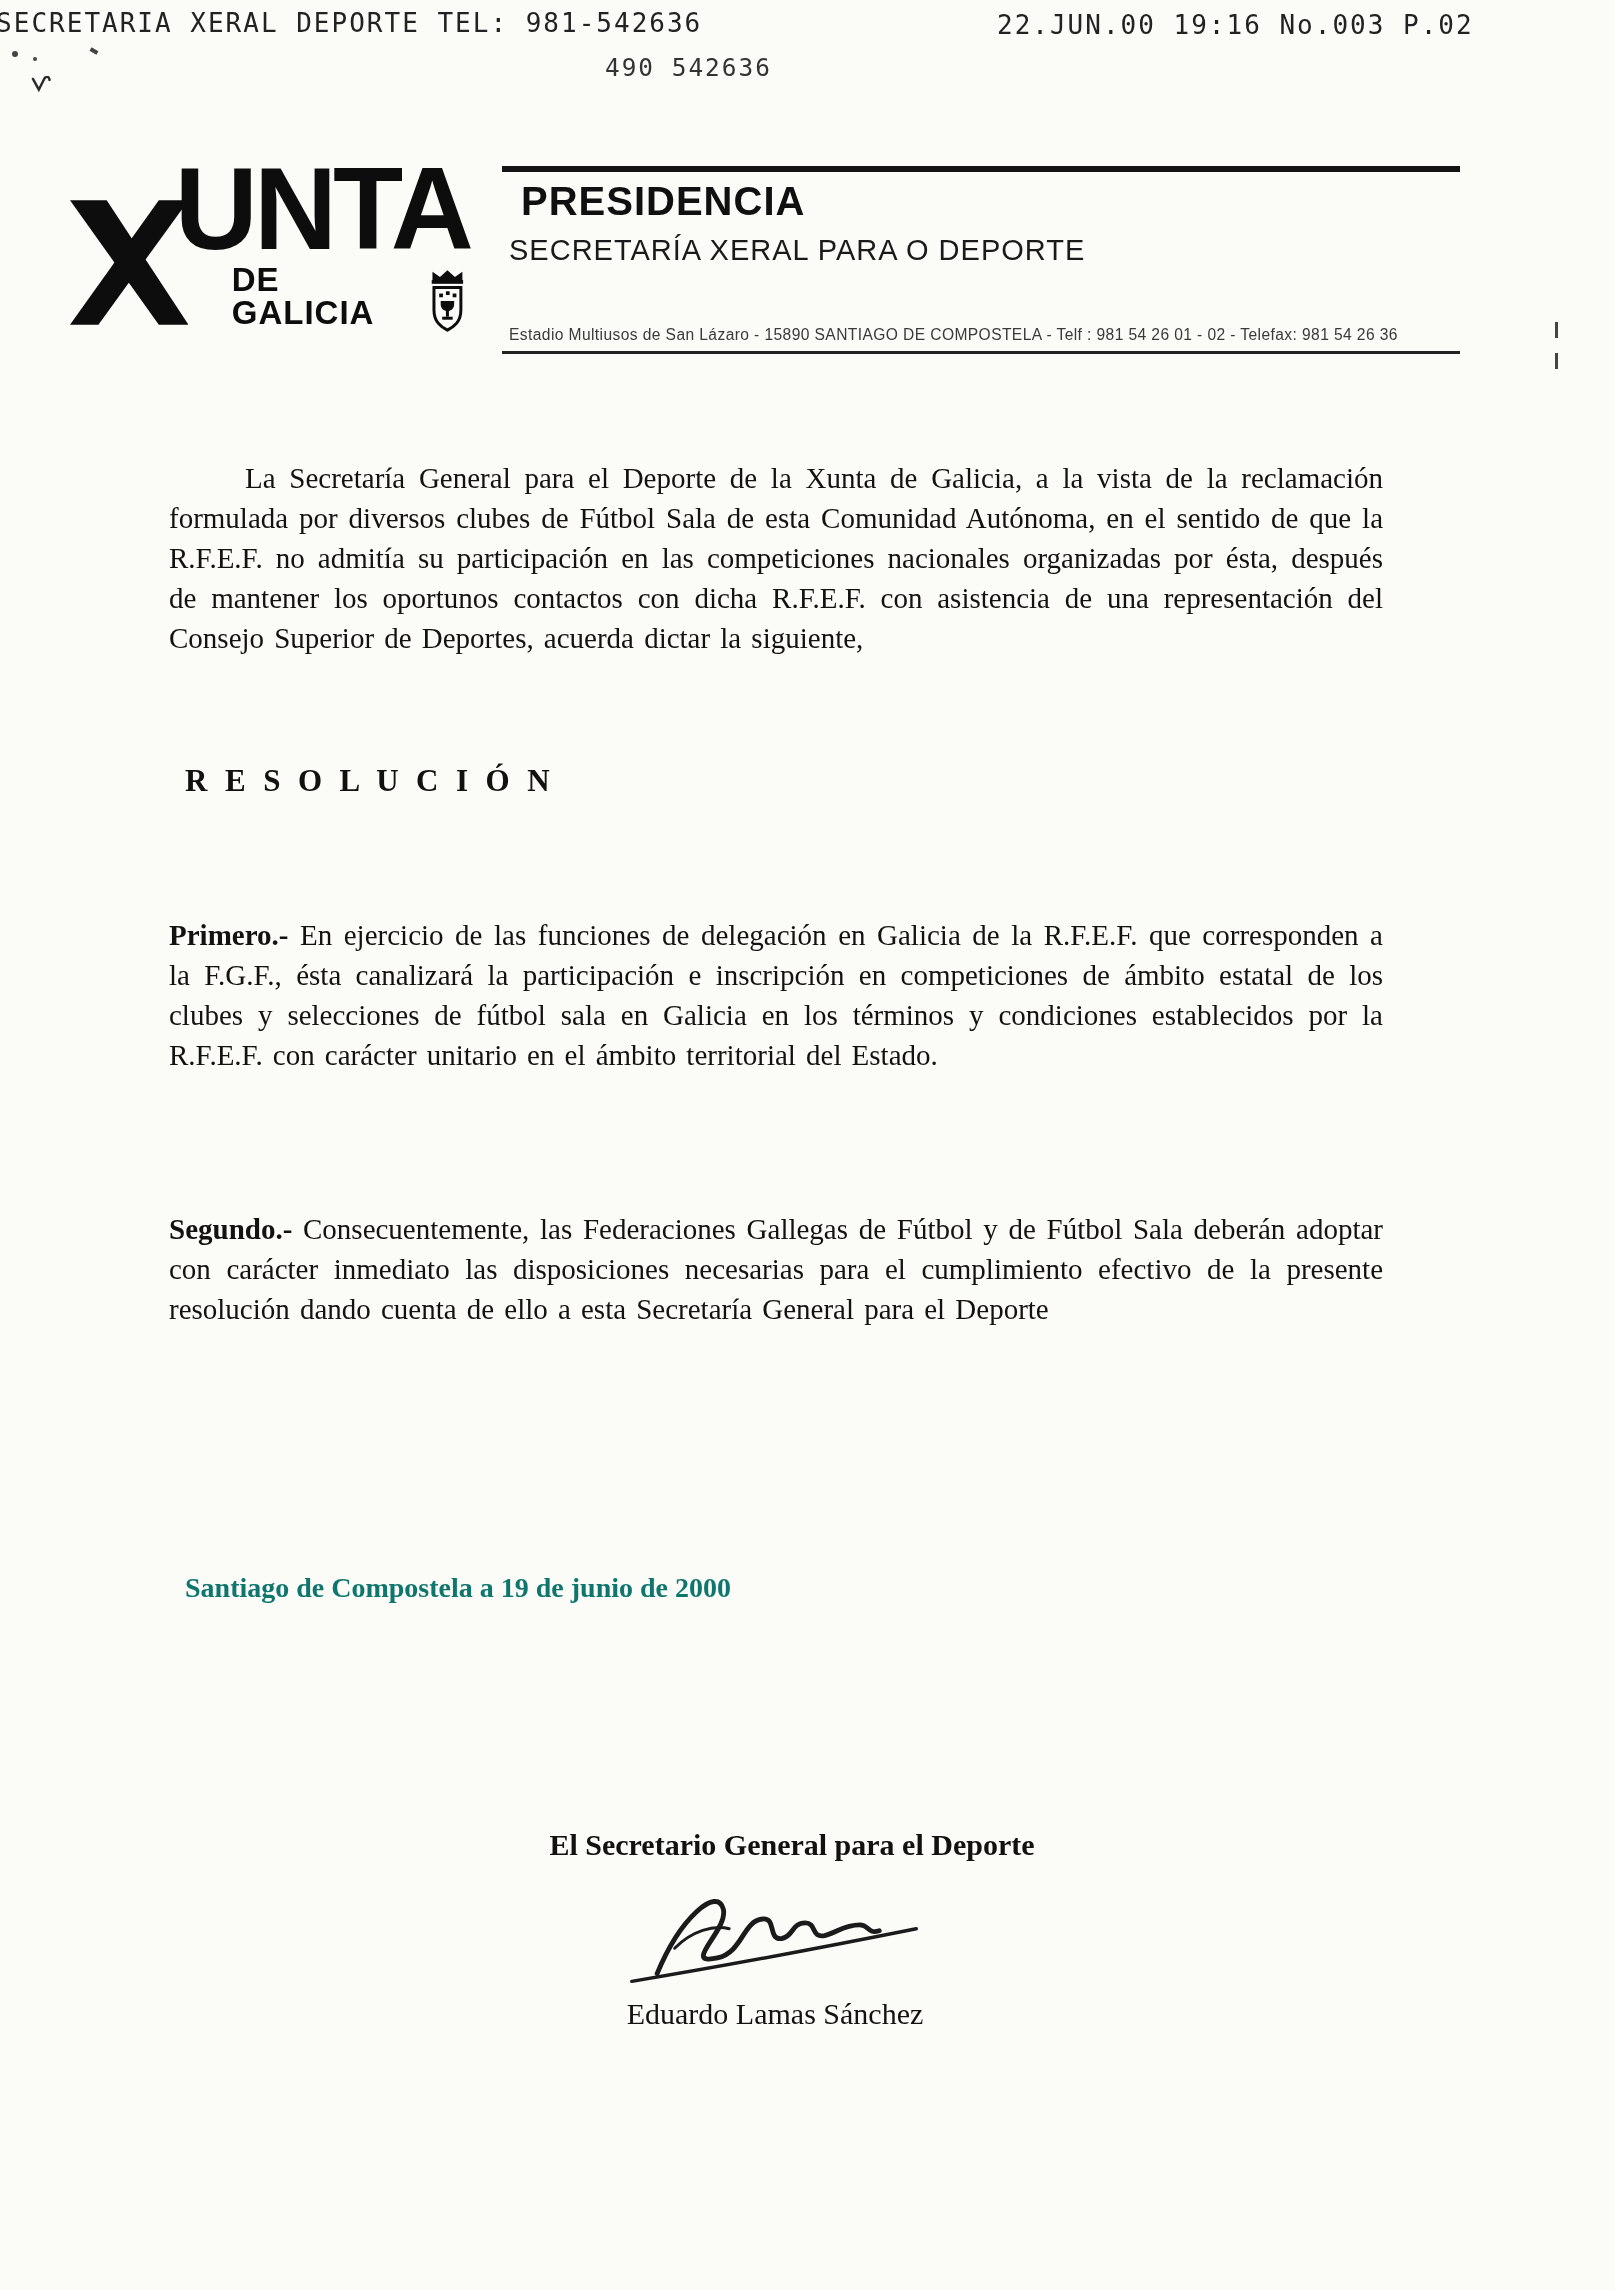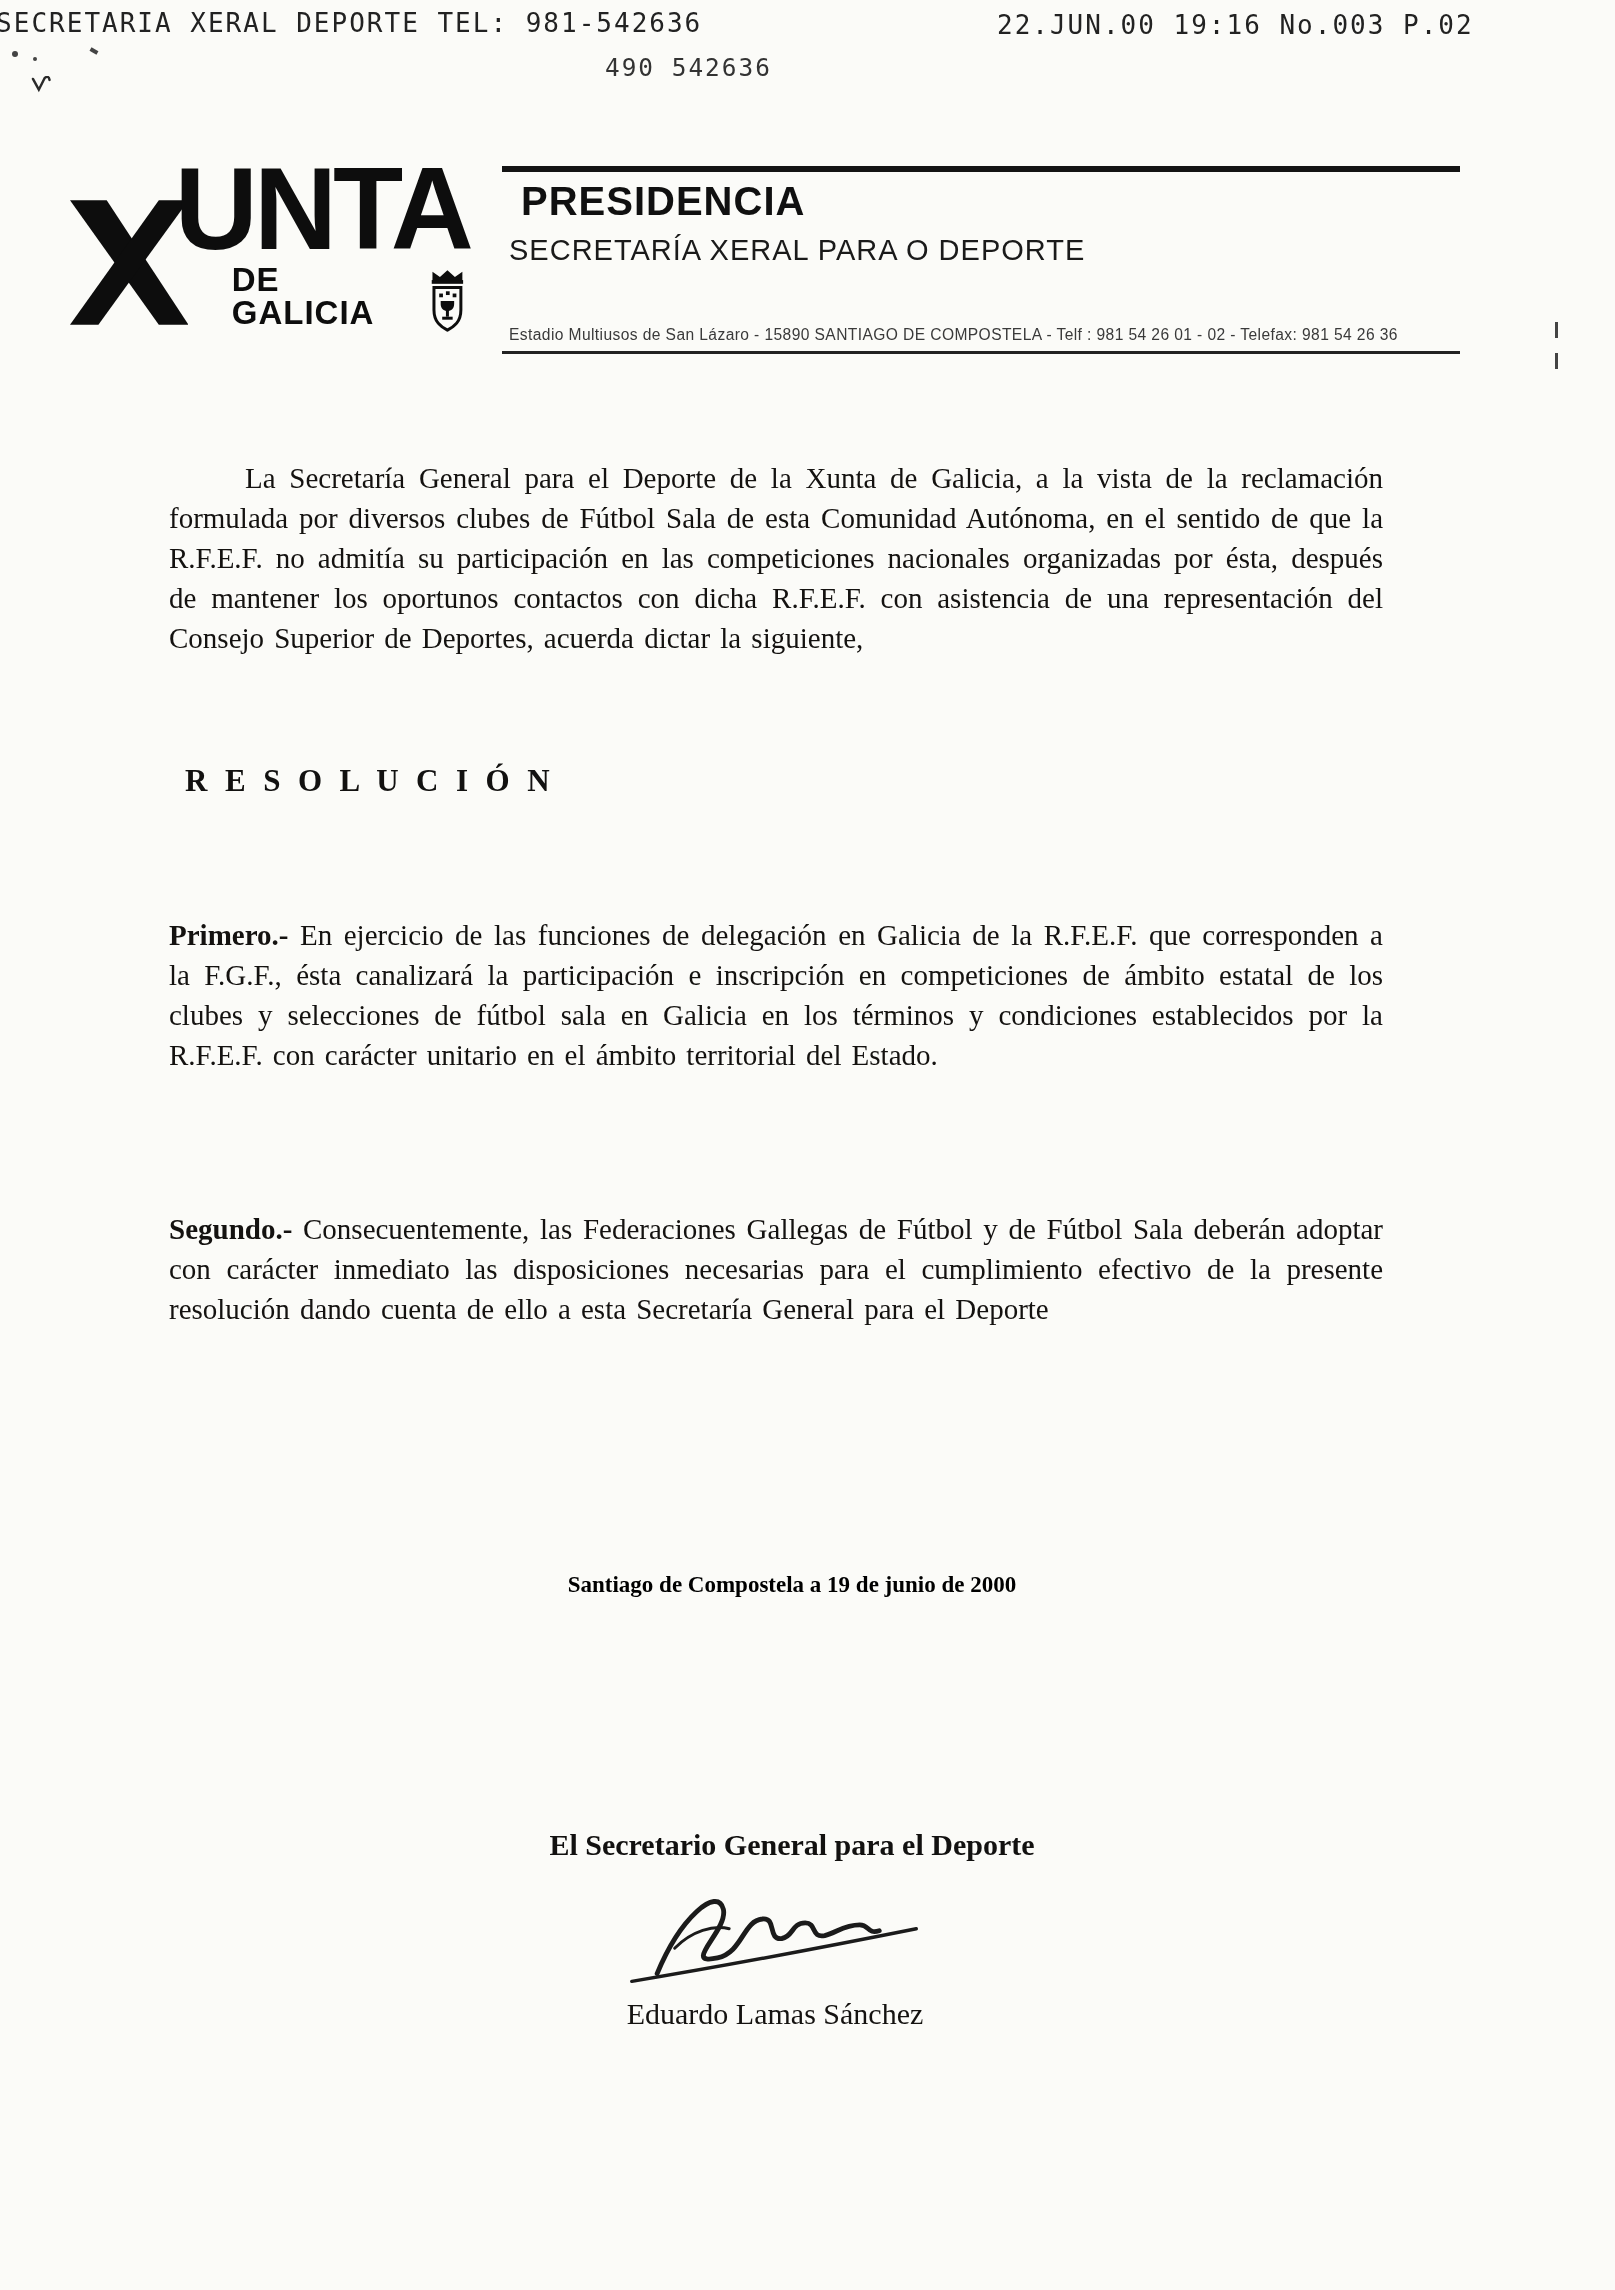--- a/index.html
+++ b/index.html
@@ -49,21 +49,21 @@
     word-spacing:2.9px;
   }
   .para .lead{font-weight:bold;}
   .indent{text-indent:76px;}
   .res-heading{
     position:absolute;left:185px;width:1214px;top:763px;
     font-weight:bold;font-size:31px;letter-spacing:4.9px;color:#121110;
   }
   .dateline{
     position:absolute;left:185px;width:1214px;top:1572px;
-    text-align:center;font-weight:bold;font-size:23px;color:#000000;
+    text-align:left;font-weight:bold;font-size:28px;color:#0f766e;
   }
   .sig-title{
     position:absolute;left:185px;width:1214px;top:1828px;
     text-align:center;font-weight:bold;font-size:30px;color:#121110;
   }
   .sig-scribble{position:absolute;left:624px;top:1880px;}
   .sig-name{
     position:absolute;left:458px;width:634px;top:1997px;
     text-align:center;font-size:30px;color:#141210;
   }

